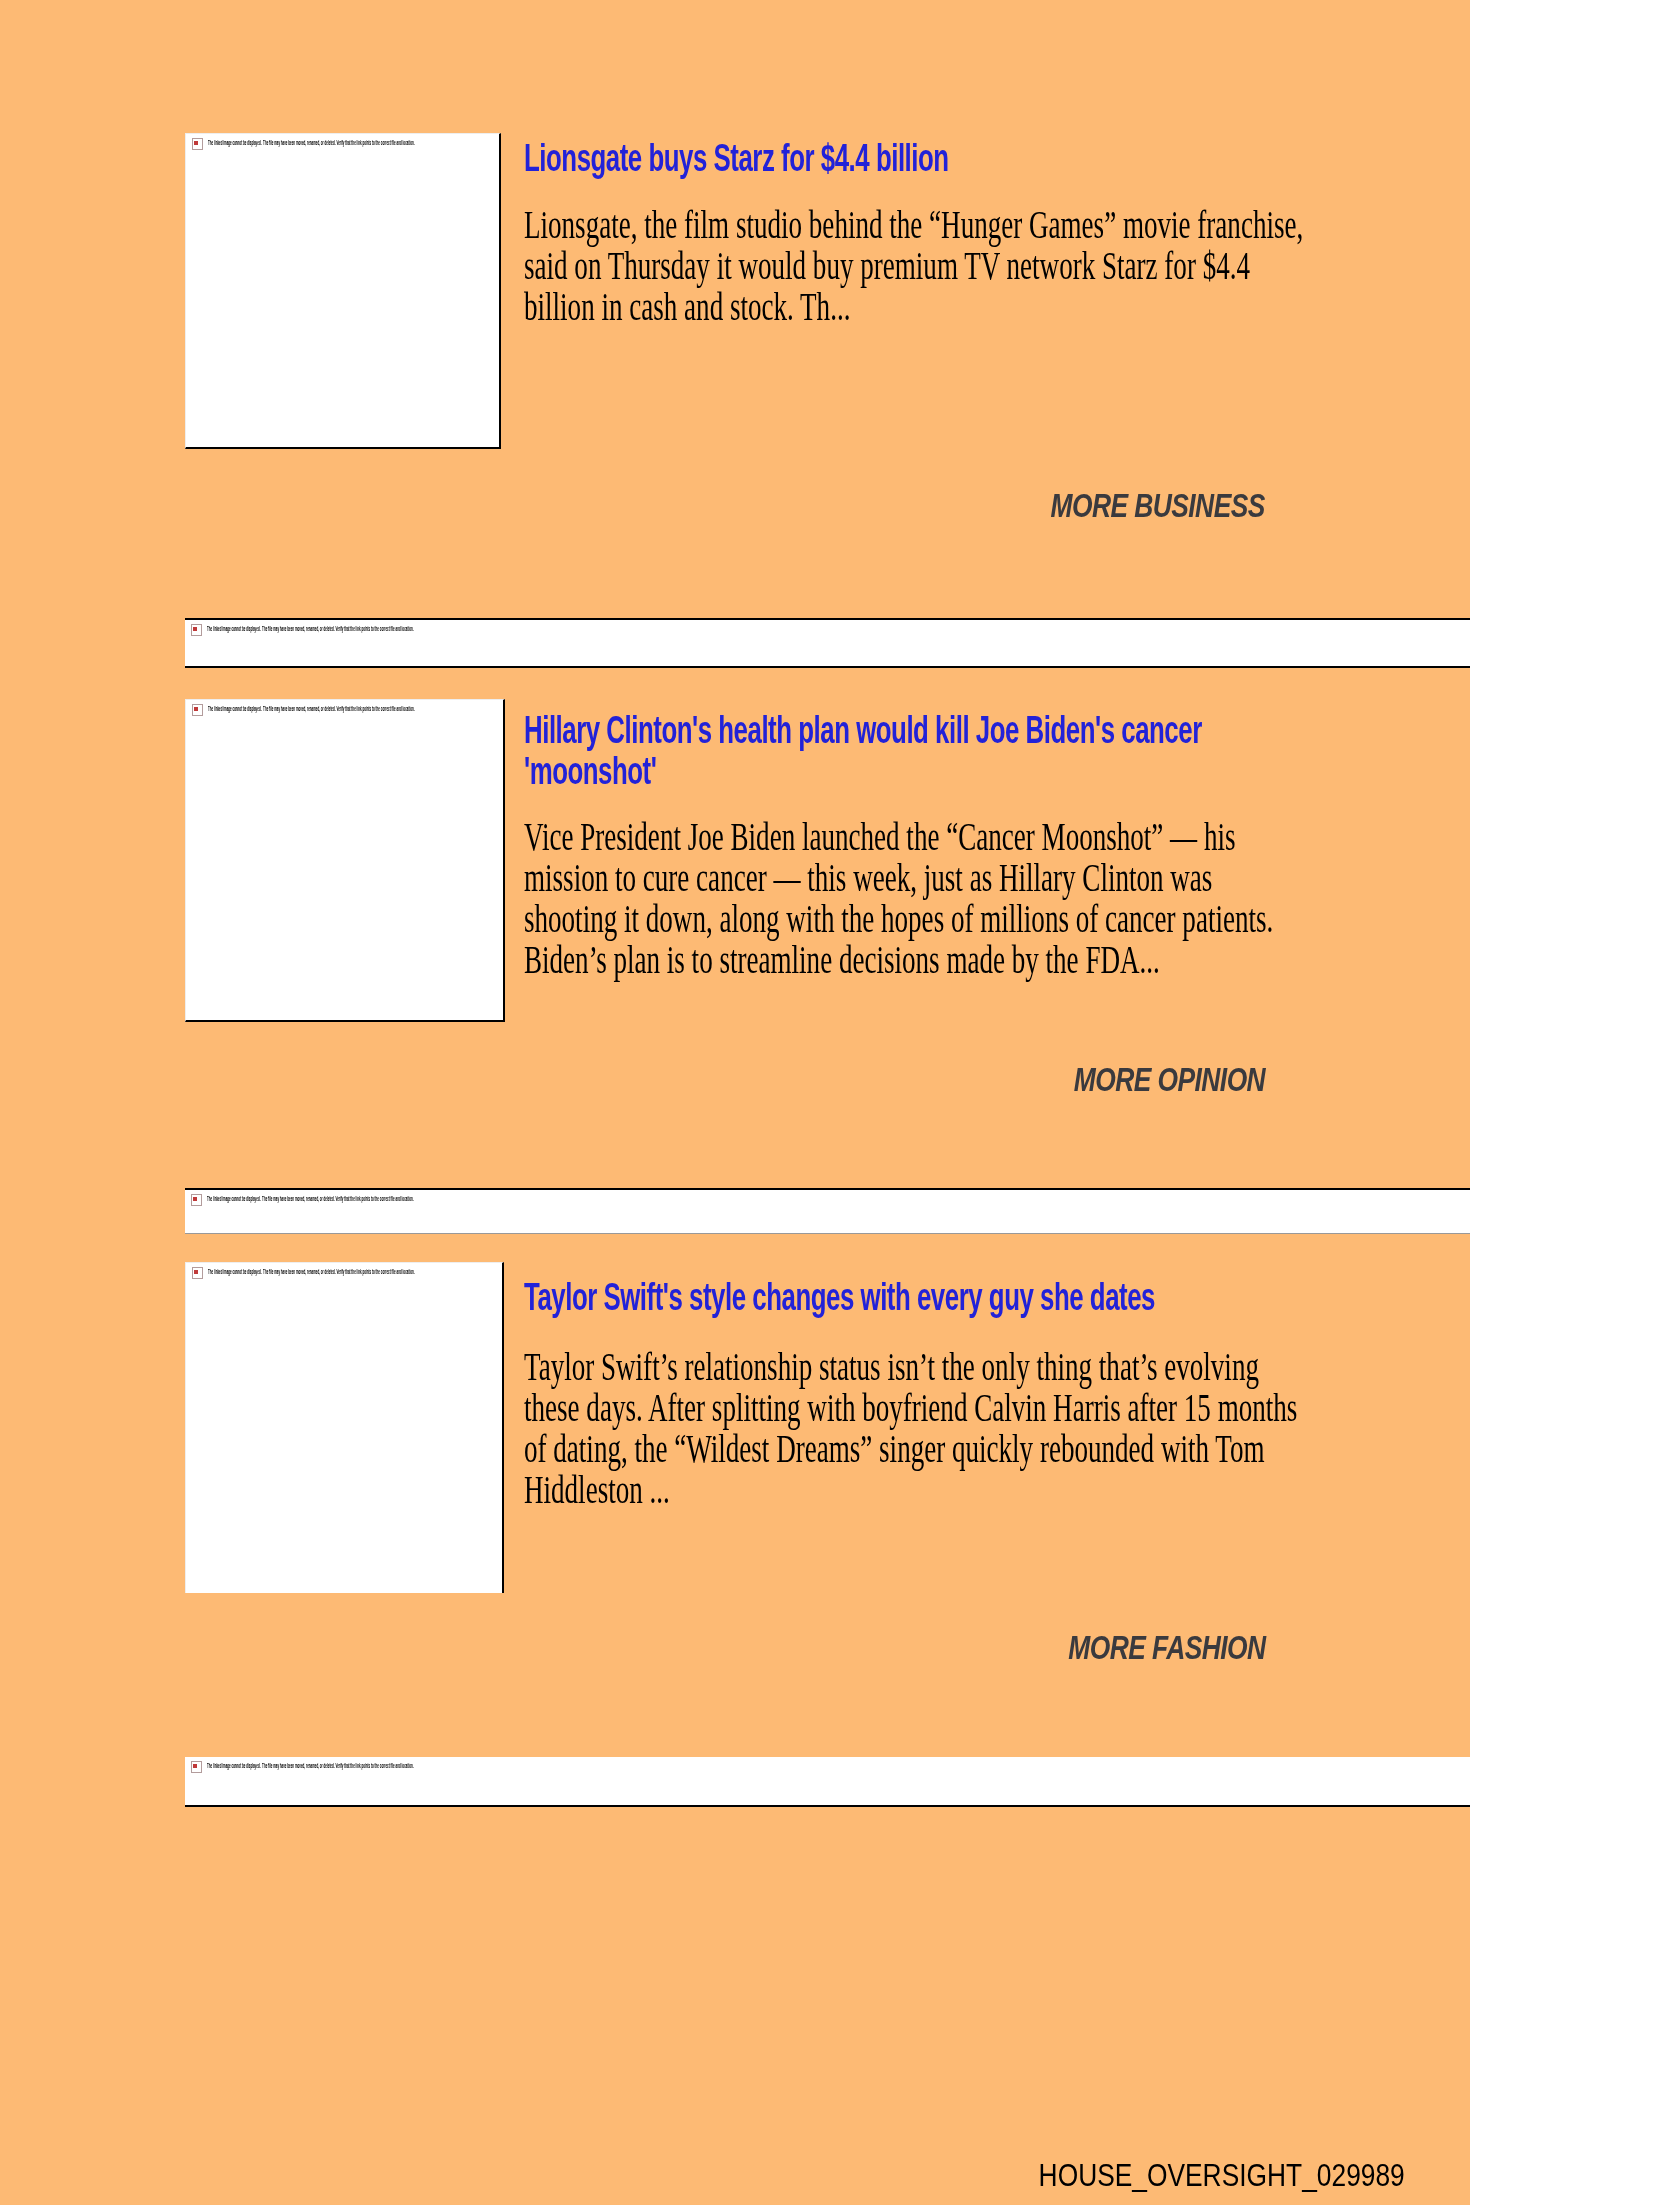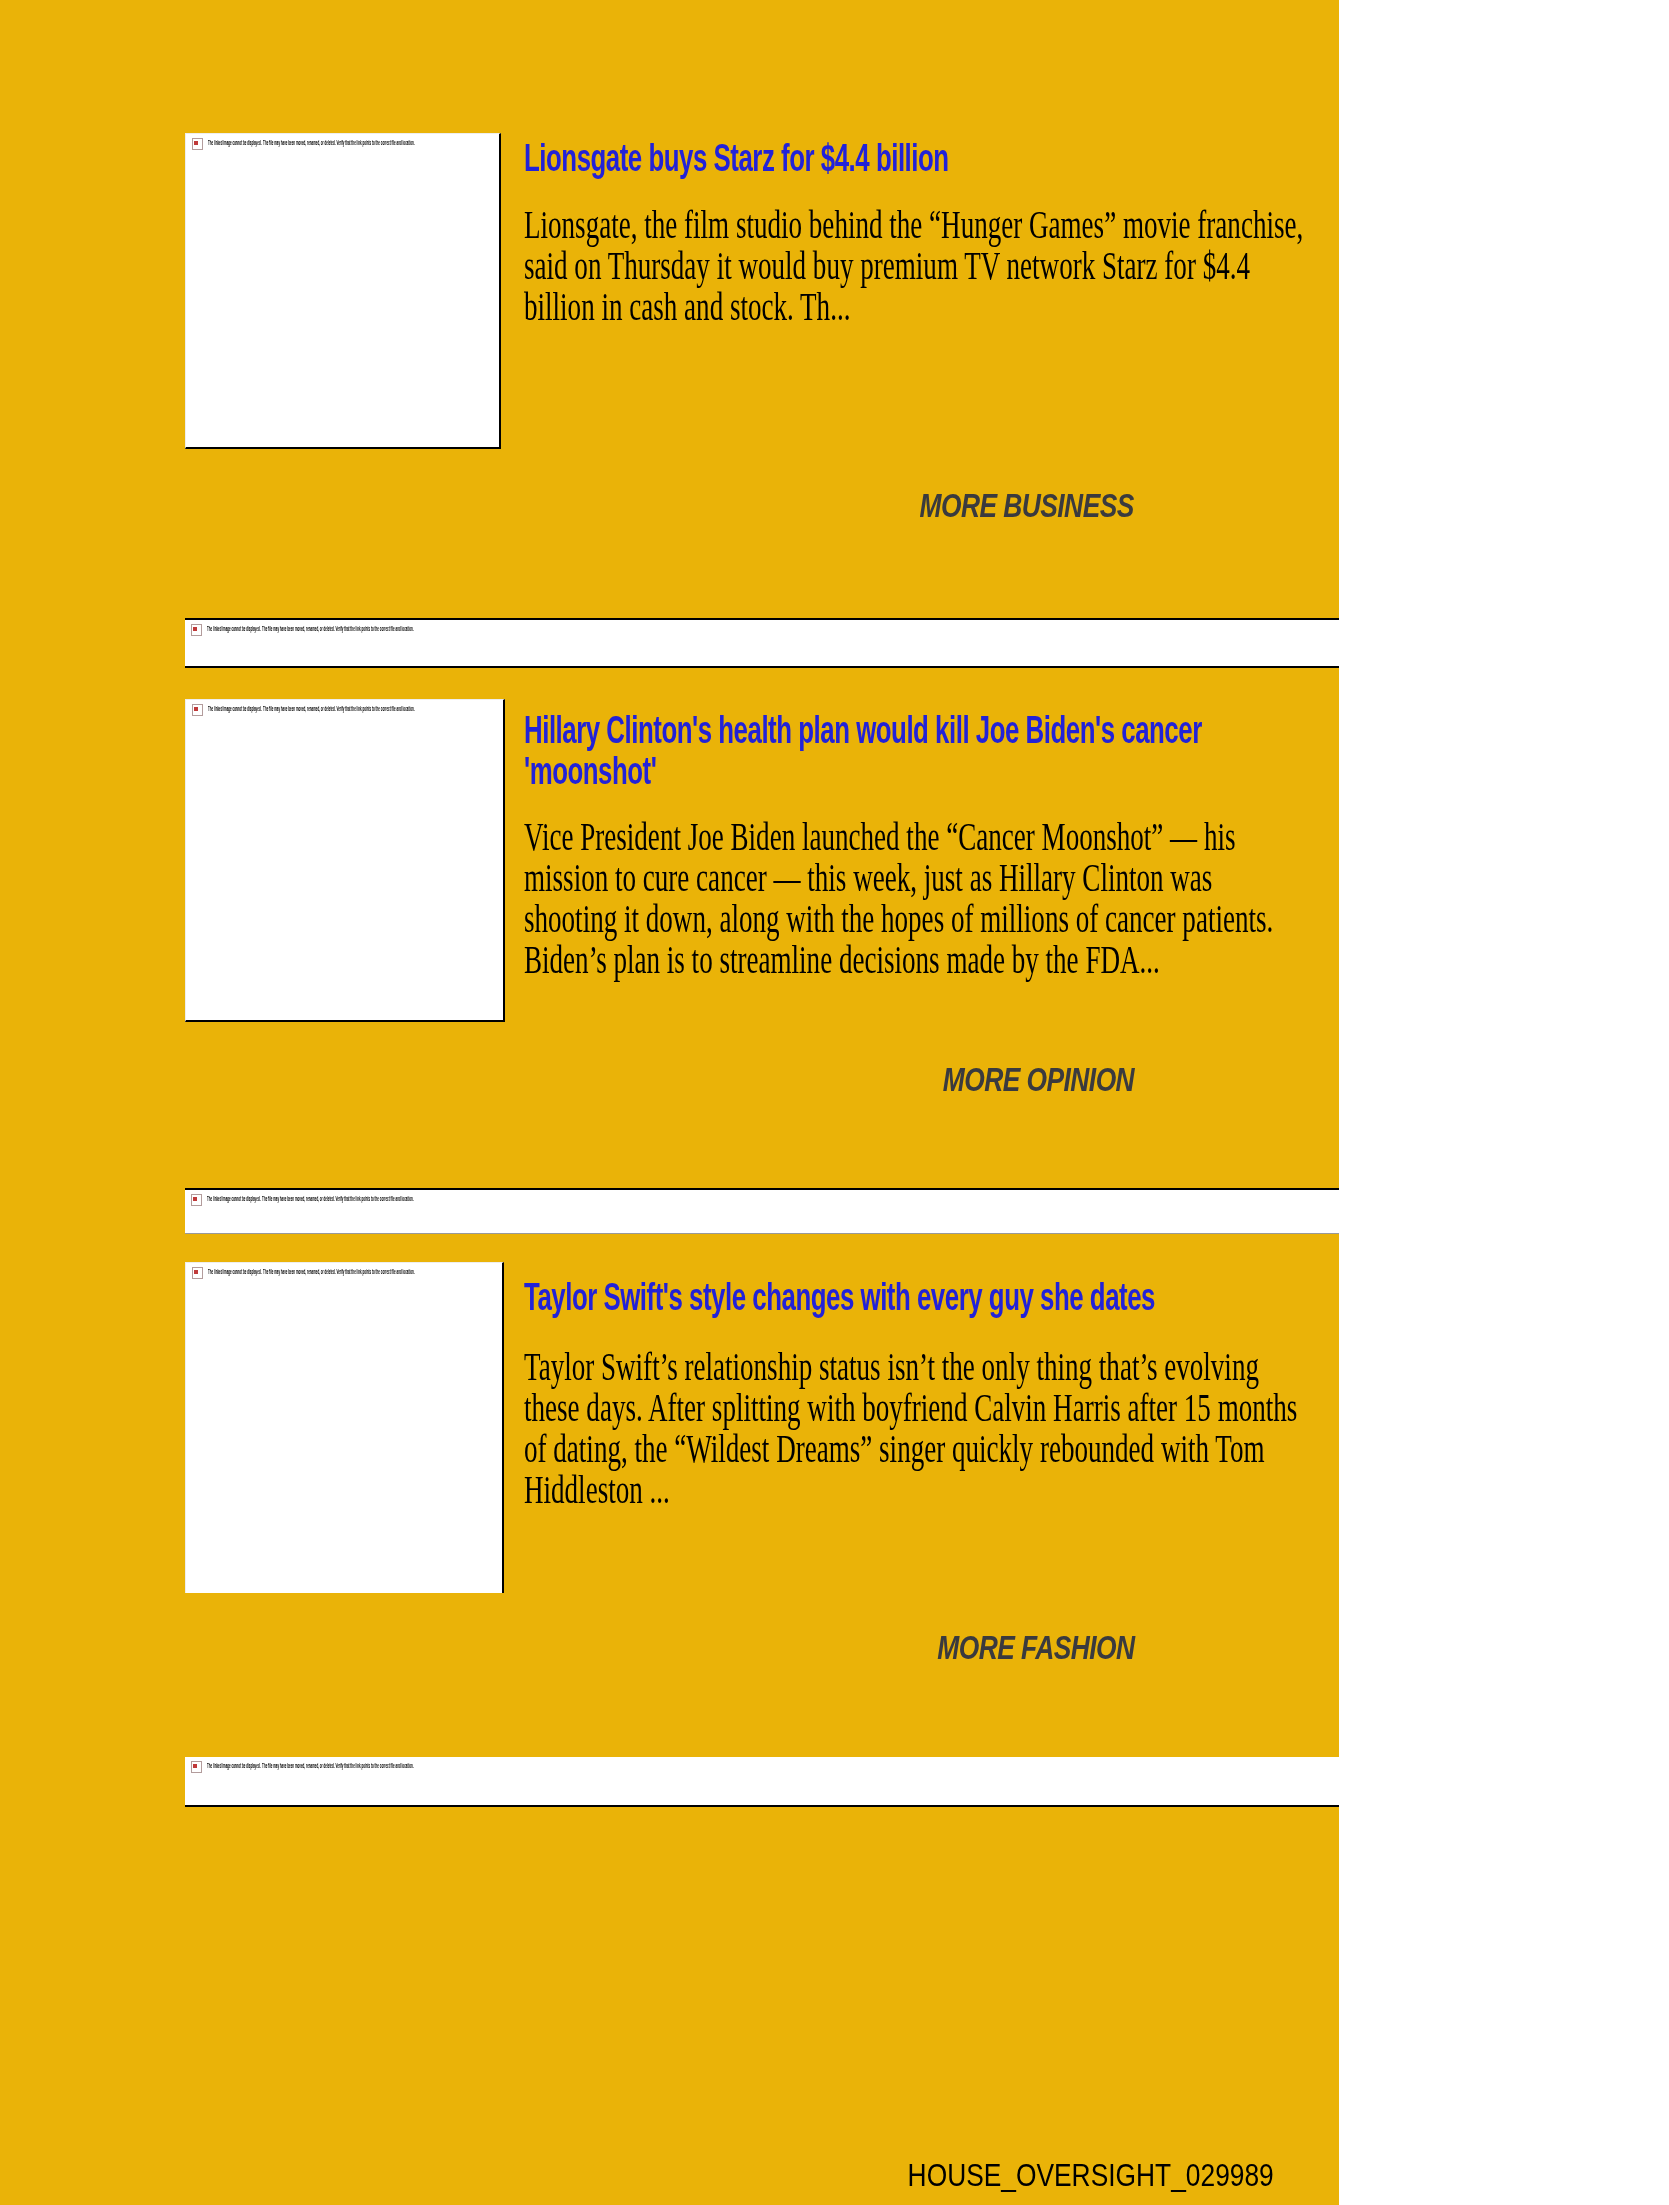--- a/index.html
+++ b/index.html
@@ -1,20 +1,20 @@
 <!DOCTYPE html>
 <html style="font-size:10.5px"><head>
 <meta charset="utf-8">
 <style>
   html,body{margin:0;padding:0;background:#ffffff;}
   #page{
     position:relative;
-    width:1339px;
+    width:1470px;
     height:2205px;
-    background:#eab308;
+    background:#fdba74;
     overflow:hidden;
     font-family:"Liberation Sans", sans-serif;
   }
   
   .ph{
     position:absolute;
     background:#ffffff;
     box-sizing:border-box;
   }
   .ph .ph-row{

